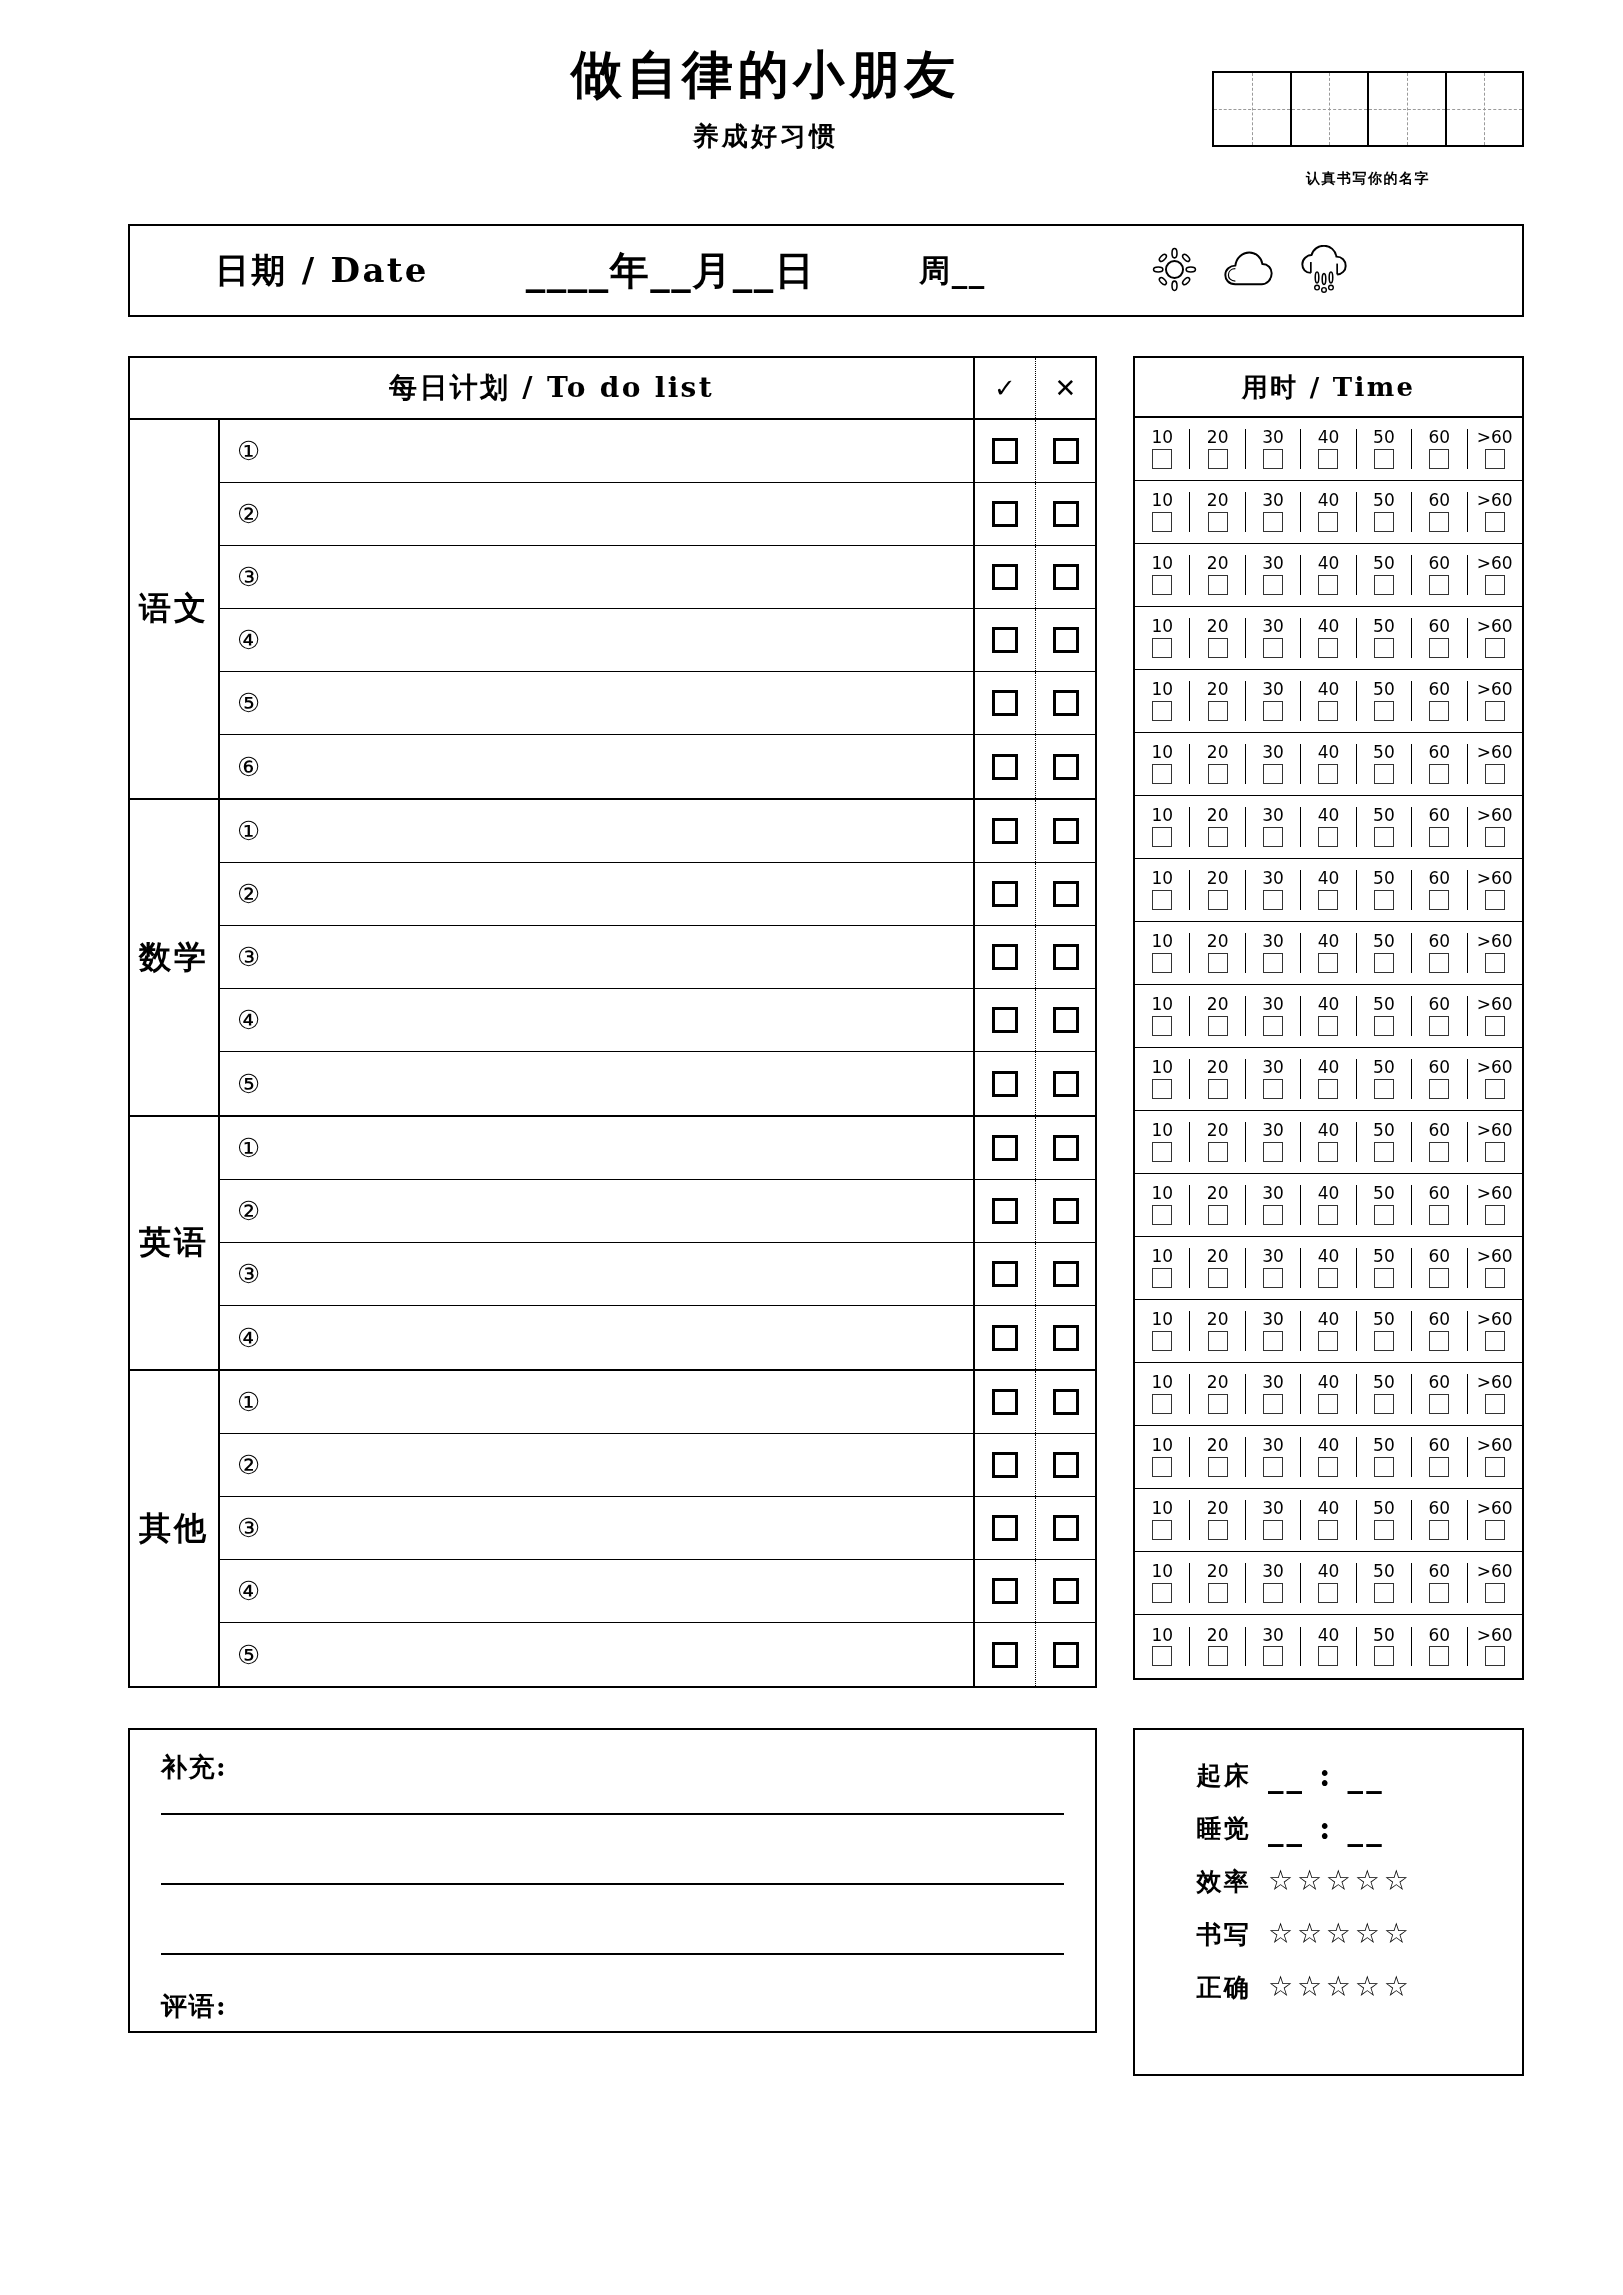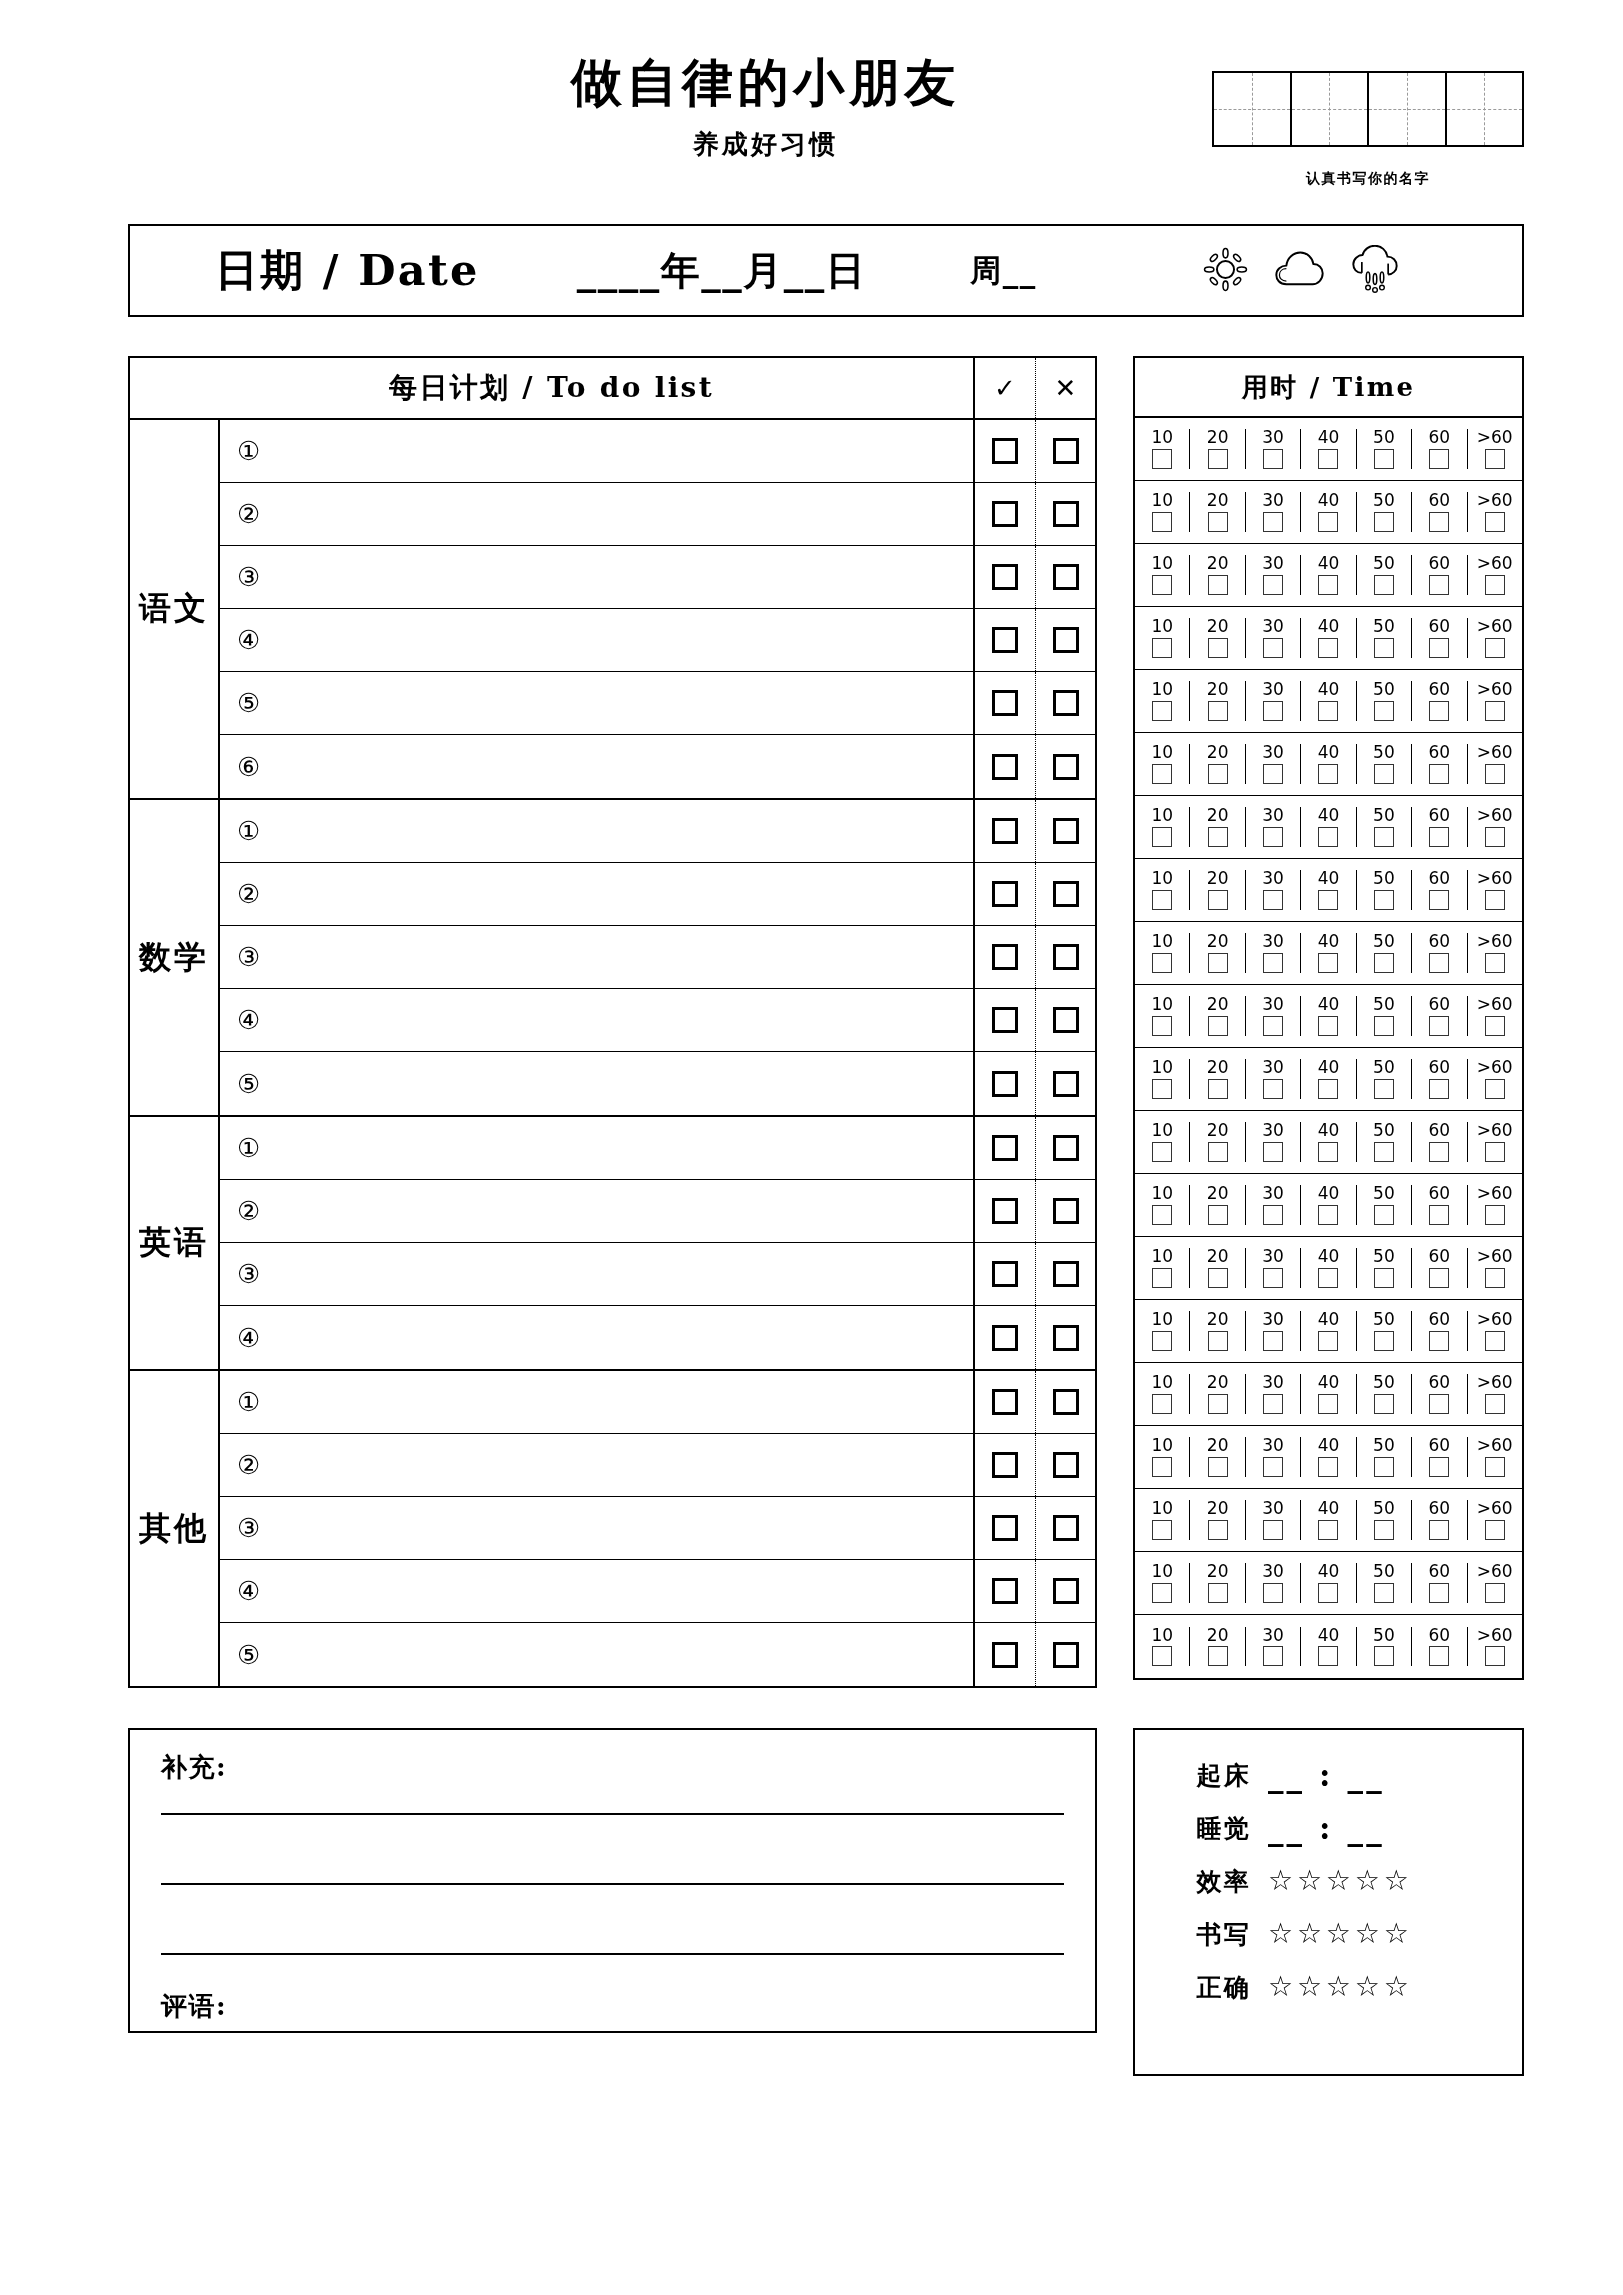--- a/index.html
+++ b/index.html
@@ -19,21 +19,21 @@
   
   .header {
     position: absolute;
     left: 0; top: 0;
     width: 1623px;
     height: 216px;
   }
   .title-block {
     position: absolute;
     left: 433px;
-    top: 56px;
+    top: 48px;
     width: 665px;
     text-align: center;
   }
   .main-title {
     font-family: "DejaVu Serif", "Liberation Serif", serif;
     font-size: 51px;
     font-weight: bold;
     letter-spacing: 4.6px;
     line-height: 1.05;
     white-space: nowrap;
@@ -94,21 +94,21 @@
     top: 224px;
     width: 1396px;
     height: 93px;
     border: 2.3px solid #000;
     box-sizing: border-box;
     display: flex;
     align-items: center;
   }
   .date-label {
     font-family: "DejaVu Serif", "Liberation Serif", serif;
-    font-size: 43px;
+    font-size: 34px;
     font-weight: bold;
     letter-spacing: 2.3px;
     margin-left: 85px;
     white-space: nowrap;
   }
   .date-fields {
     font-family: "DejaVu Serif", "Liberation Serif", serif;
     font-size: 39px;
     font-weight: bold;
     letter-spacing: 1.5px;

